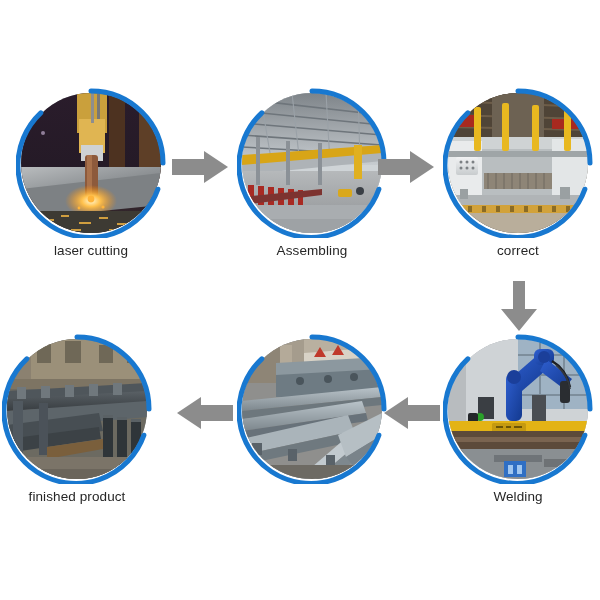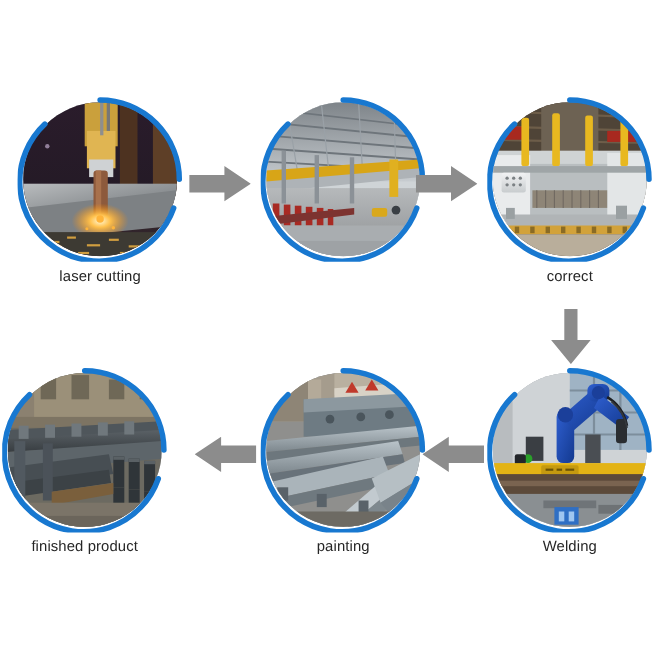--- a/index.html
+++ b/index.html
@@ -201,20 +201,21 @@
           <circle cx="118" cy="98" r="4" fill="#3a3f45"></circle>
           <rect x="0" y="112" width="140" height="28" fill="#a9adb0"></rect>
           <rect x="0" y="126" width="140" height="14" fill="#9ea2a5"></rect>
         </svg>
       </div>
       <svg class="ring" viewBox="0 0 150 150">
         <path d="M 75 3 A 72 72 0 0 1 147 75" fill="none" stroke="#1878d0" stroke-width="5" stroke-linecap="round"></path>
         <path d="M 141.9 101.2 A 72 72 0 1 1 24.8 24.8" fill="none" stroke="#1878d0" stroke-width="5" stroke-linecap="round"></path>
       </svg>
     </div>
+    <div class="node-label">Assembling</div>
   </div>
 
   <div class="node" style="left:443px; top:88px;">
     <div class="node-circle">
       <div class="photo">
         <svg viewBox="0 0 140 140" preserveAspectRatio="xMidYMid slice">
           <defs>
             <linearGradient id="co-m" x1="0" y1="0" x2="0" y2="1">
               <stop offset="0%" stop-color="#f2f3f4"></stop>
                 <stop offset="100%" stop-color="#c8ccce"></stop>
@@ -397,21 +398,20 @@
             <rect x="84" y="116" width="9" height="12"></rect>
           </g>
           <rect x="0" y="126" width="140" height="14" fill="#6d6a63"></rect>
         </svg>
       </div>
       <svg class="ring" viewBox="0 0 150 150">
         <path d="M 75 3 A 72 72 0 0 1 147 75" fill="none" stroke="#1878d0" stroke-width="5" stroke-linecap="round"></path>
         <path d="M 141.9 101.2 A 72 72 0 1 1 24.8 24.8" fill="none" stroke="#1878d0" stroke-width="5" stroke-linecap="round"></path>
       </svg>
     </div>
-    <div class="node-label">painting</div>
   </div>
 
   <div class="node" style="left:2px; top:334px;">
     <div class="node-circle">
       <div class="photo">
         <svg viewBox="0 0 140 140" preserveAspectRatio="xMidYMid slice">
           <defs>
             <linearGradient id="fp-b" x1="0" y1="0" x2="0" y2="1">
               <stop offset="0%" stop-color="#5a6166"></stop>
                 <stop offset="100%" stop-color="#383d41"></stop>

